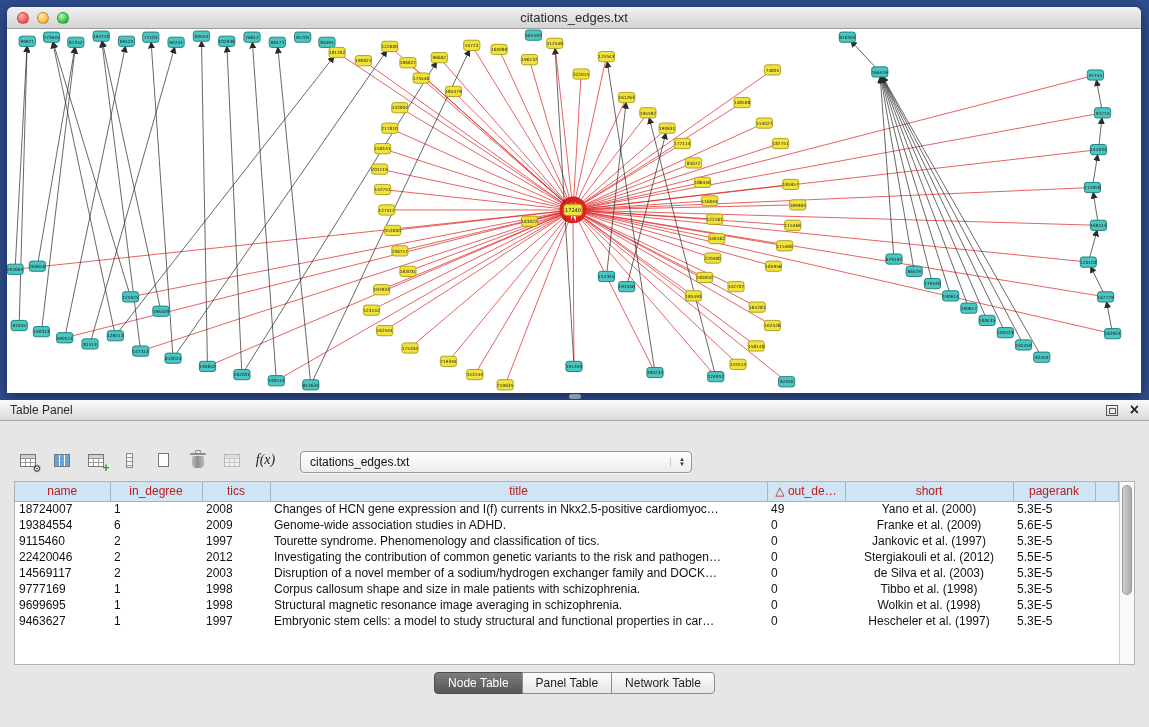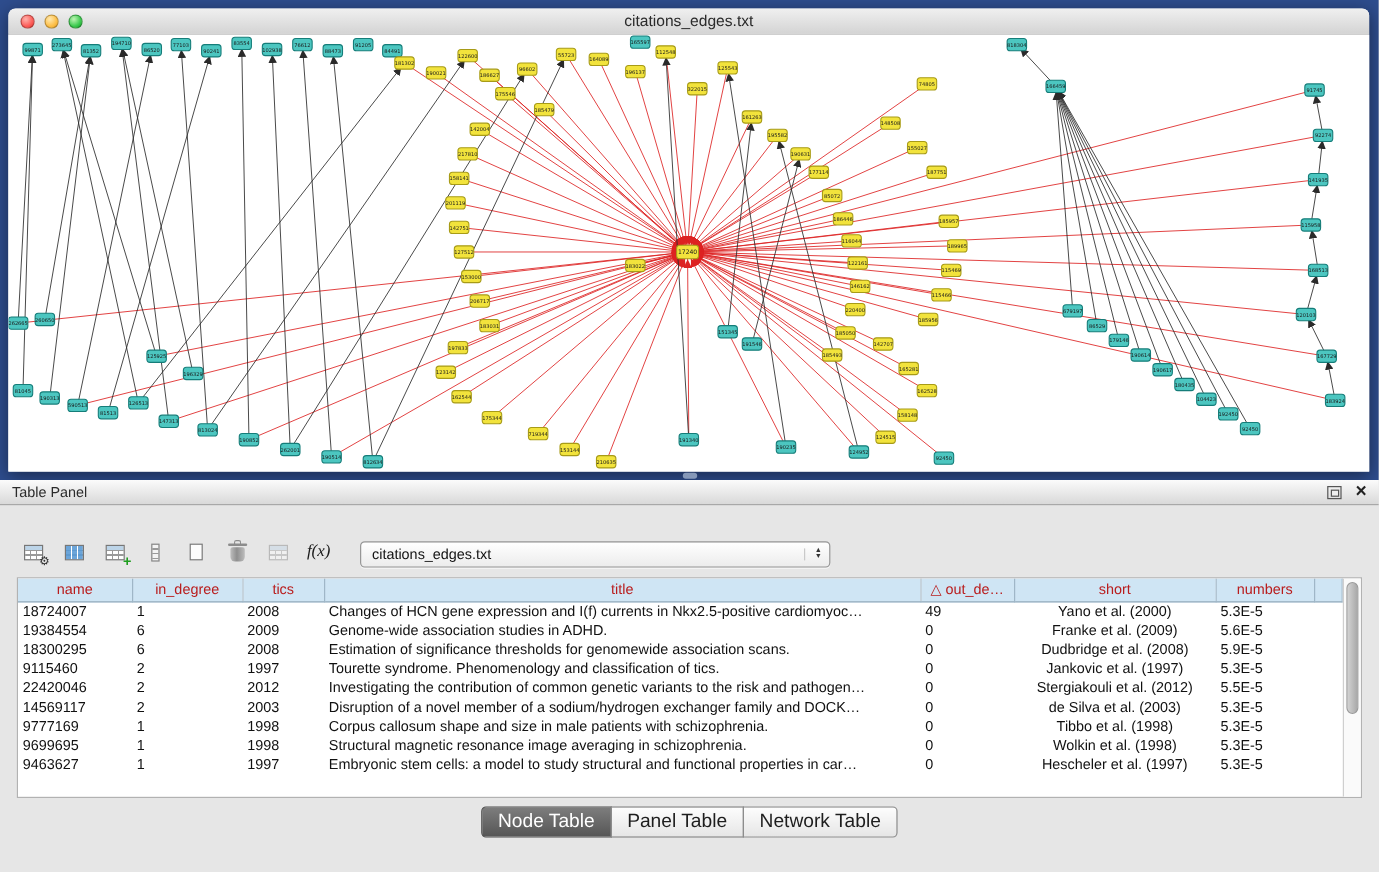--- a/index.html
+++ b/index.html
@@ -91,21 +91,21 @@
   td { height:16px; padding:0 4px; color:#111; overflow:hidden; white-space:nowrap; text-overflow:clip; }
   td.c5 { text-align:center; }
   .c0{width:95px} .c1{width:92px} .c2{width:68px} .c3{width:497px}
   .c4{width:78px} .c5{width:168px} .c6{width:82px} .cfill{width:auto}
   .vscroll { position:absolute; right:0; top:0; bottom:0; width:15px; background:#fafafa;
              border-left:1px solid #cfcfcf; }
   .vthumb { position:absolute; top:3px; left:2px; width:10px; height:110px; border-radius:5px;
             background:linear-gradient(to right,#d2d2d2,#a9a9a9); border:1px solid #9a9a9a; }
 
   .tabs { margin-top:7px; display:flex; justify-content:center; }
-  .seg-tab { padding:3px 13px; font-size:16px; color:#1e1e1e; border:1px solid #8d8d8d;
+  .seg-tab { padding:3px 13px; font-size:12px; color:#1e1e1e; border:1px solid #8d8d8d;
              background:linear-gradient(#fdfdfd,#e6e6e6); margin-left:-1px; }
   .seg-tab:first-child { border-radius:4px 0 0 4px; margin-left:0; }
   .seg-tab:last-child { border-radius:0 4px 4px 0; }
   .seg-tab.active { background:linear-gradient(#7d7d7d,#565656); color:#fff; border-color:#4c4c4c; }
 
   .status-bar { position:absolute; left:0; right:0; bottom:0; height:26px;
                 display:flex; align-items:center; justify-content:flex-end;
                 padding:0 10px; font-size:11px; color:#222; background:#e3e3e3;
                 border-top:1px solid #cccccc; }
   .mem-dot { width:11px; height:11px; border-radius:50%; margin-left:6px;
@@ -530,21 +530,21 @@
     <div class="table-wrap">
       <table>
         <thead>
             <tr>
               <th class="c0">name</th>
               <th class="c1">in_degree</th>
               <th class="c2">tics</th>
               <th class="c3">title</th>
               <th class="c4">△ out_de…</th>
               <th class="c5">short</th>
-              <th class="c6">numbers</th>
+              <th class="c6">pagerank</th>
               <th class="cfill"></th>
             </tr>
           </thead>
         <tbody>
             <tr>
               <td class="c0">18724007</td>
               <td class="c1">1</td>
               <td class="c2">2008</td>
               <td class="c3">Changes of HCN gene expression and I(f) currents in Nkx2.5-positive cardiomyoc…</td>
               <td class="c4">49</td>
@@ -556,30 +556,20 @@
               <td class="c0">19384554</td>
               <td class="c1">6</td>
               <td class="c2">2009</td>
               <td class="c3">Genome-wide association studies in ADHD.</td>
               <td class="c4">0</td>
               <td class="c5">Franke et al. (2009)</td>
               <td class="c6">5.6E-5</td>
               <td class="cfill"></td>
             </tr>
             <tr>
-              <td class="c0">18300295</td>
-              <td class="c1">6</td>
-              <td class="c2">2008</td>
-              <td class="c3">Estimation of significance thresholds for genomewide association scans.</td>
-              <td class="c4">0</td>
-              <td class="c5">Dudbridge et al. (2008)</td>
-              <td class="c6">5.9E-5</td>
-              <td class="cfill"></td>
-            </tr>
-            <tr>
               <td class="c0">9115460</td>
               <td class="c1">2</td>
               <td class="c2">1997</td>
               <td class="c3">Tourette syndrome. Phenomenology and classification of tics.</td>
               <td class="c4">0</td>
               <td class="c5">Jankovic et al. (1997)</td>
               <td class="c6">5.3E-5</td>
               <td class="cfill"></td>
             </tr>
             <tr>

